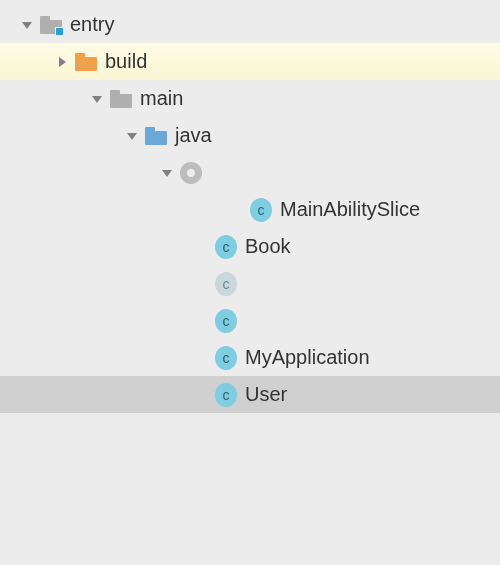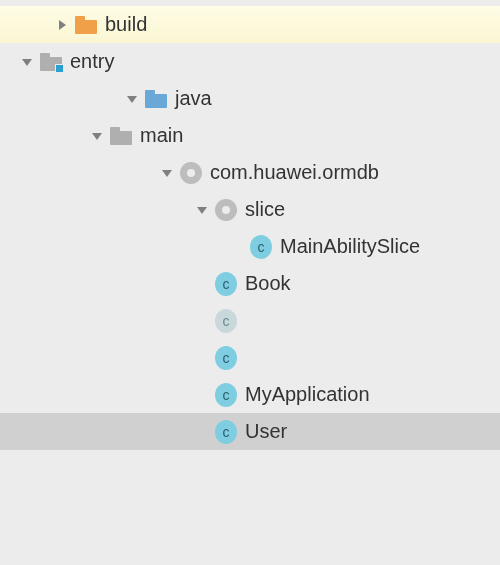--- a/index.html
+++ b/index.html
@@ -106,112 +106,99 @@
       color: #6a8a92;
     }
     .label { color: #333; }
     .indent { display: inline-block; flex-shrink: 0; }
   </style>
 </head>
 <body>
 
 <div class="tree">
 
+  <div class="row">
+    <span class="indent" style="width:20px"></span>
+    <span class="arrow">
+        <svg viewBox="0 0 14 14">
+          <path d="M2 4 L12 4 L7 11 Z" fill="#808080"></path>
+        </svg>
+      </span>
+    <span class="icon">
+      <span class="folder folder-gray">
+          <span class="folder-tab"></span>
+          <span class="folder-shape"></span>
+          <span class="module-dot"></span>
+        </span>
+    </span>
+    <span class="label">entry</span>
+  </div>
+
   <div class="row highlight">
     <span class="indent" style="width:55px"></span>
     <span class="arrow">
         <svg viewBox="0 0 14 14">
           <path d="M4 2 L11 7 L4 12 Z" fill="#808080"></path>
         </svg>
       </span>
     <span class="icon">
       <span class="folder folder-orange">
           <span class="folder-tab"></span>
           <span class="folder-shape"></span>
         </span>
     </span>
     <span class="label">build</span>
   </div>
 
-  <div class="row">
-    <span class="indent" style="width:20px"></span>
+
+
+  <div class="row">
+    <span class="indent" style="width:90px"></span>
     <span class="arrow">
         <svg viewBox="0 0 14 14">
           <path d="M2 4 L12 4 L7 11 Z" fill="#808080"></path>
         </svg>
       </span>
     <span class="icon">
       <span class="folder folder-gray">
           <span class="folder-tab"></span>
           <span class="folder-shape"></span>
-          <span class="module-dot"></span>
-        </span>
-    </span>
-    <span class="label">entry</span>
-  </div>
-
-
+        </span>
+    </span>
+    <span class="label">main</span>
+  </div>
 
   <div class="row">
     <span class="indent" style="width:125px"></span>
     <span class="arrow">
         <svg viewBox="0 0 14 14">
           <path d="M2 4 L12 4 L7 11 Z" fill="#808080"></path>
         </svg>
       </span>
     <span class="icon">
       <span class="folder folder-blue">
           <span class="folder-tab"></span>
           <span class="folder-shape"></span>
         </span>
     </span>
     <span class="label">java</span>
   </div>
 
   <div class="row">
-    <span class="indent" style="width:90px"></span>
-    <span class="arrow">
-        <svg viewBox="0 0 14 14">
-          <path d="M2 4 L12 4 L7 11 Z" fill="#808080"></path>
-        </svg>
-      </span>
-    <span class="icon">
-      <span class="folder folder-gray">
-          <span class="folder-tab"></span>
-          <span class="folder-shape"></span>
-        </span>
-    </span>
-    <span class="label">main</span>
-  </div>
-
-  <div class="row">
     <span class="indent" style="width:160px"></span>
     <span class="arrow">
         <svg viewBox="0 0 14 14">
           <path d="M2 4 L12 4 L7 11 Z" fill="#808080"></path>
         </svg>
       </span>
     <span class="icon">
         <span class="pkg"></span>
       </span>
-    <span class="label">com.huawei.ormdb</span>
-  </div>
-
-  <div class="row">
-    <span class="indent" style="width:195px"></span>
-    <span class="arrow">
-        <svg viewBox="0 0 14 14">
-          <path d="M2 4 L12 4 L7 11 Z" fill="#808080"></path>
-        </svg>
-      </span>
-    <span class="icon">
-        <span class="pkg"></span>
-      </span>
-    <span class="label">slice</span>
-  </div>
+  </div>
+
 
   <div class="row">
     <span class="indent" style="width:250px"></span>
     <span class="icon">
         <span class="class-badge">c</span>
       </span>
     <span class="label">MainAbilitySlice</span>
   </div>
 
   <div class="row">

